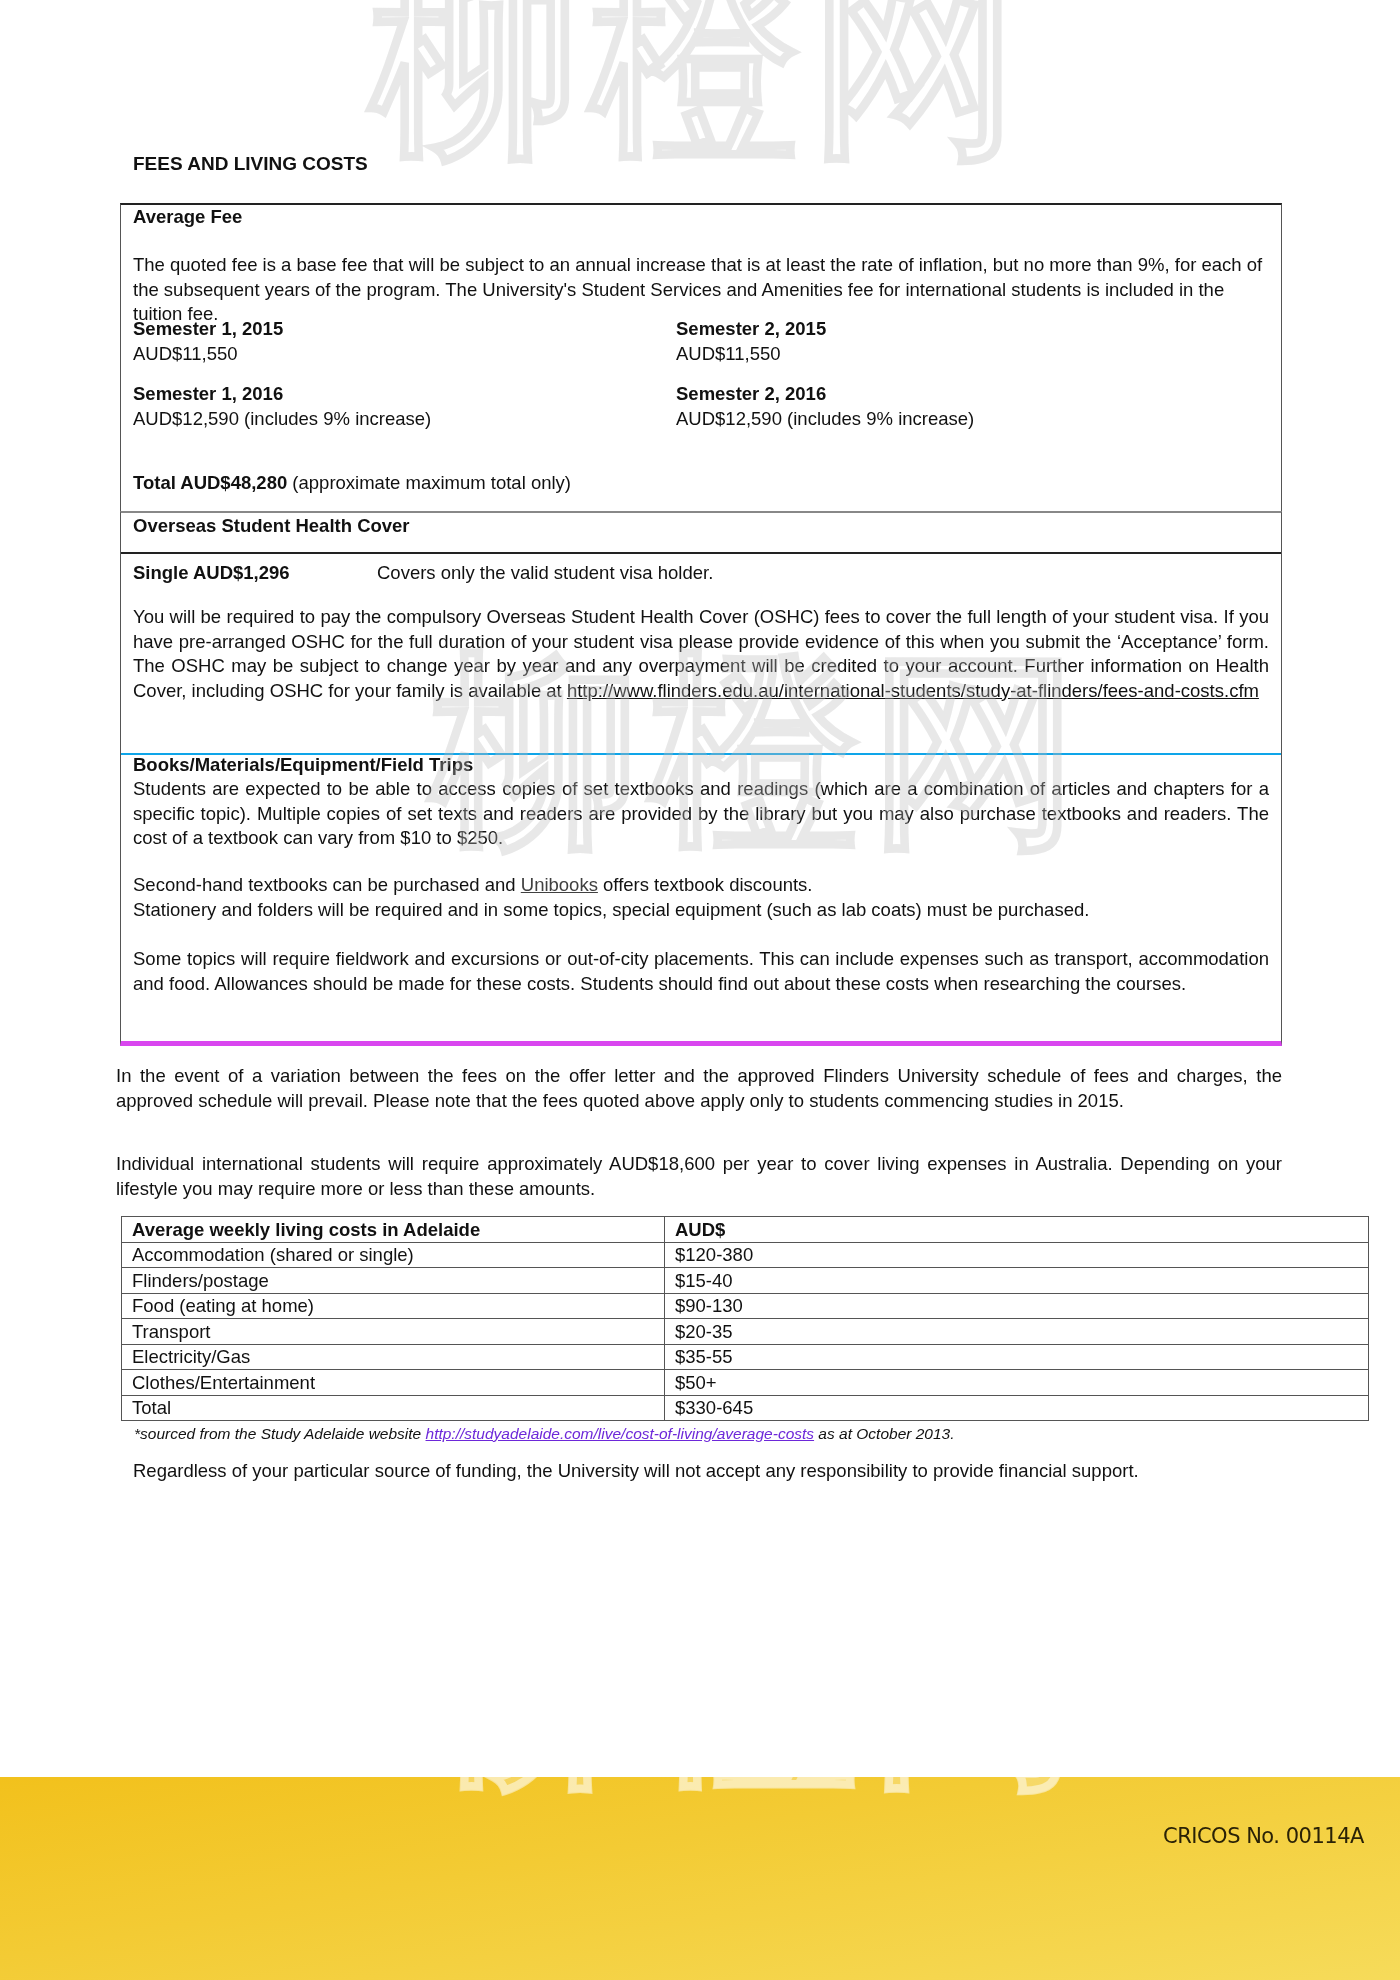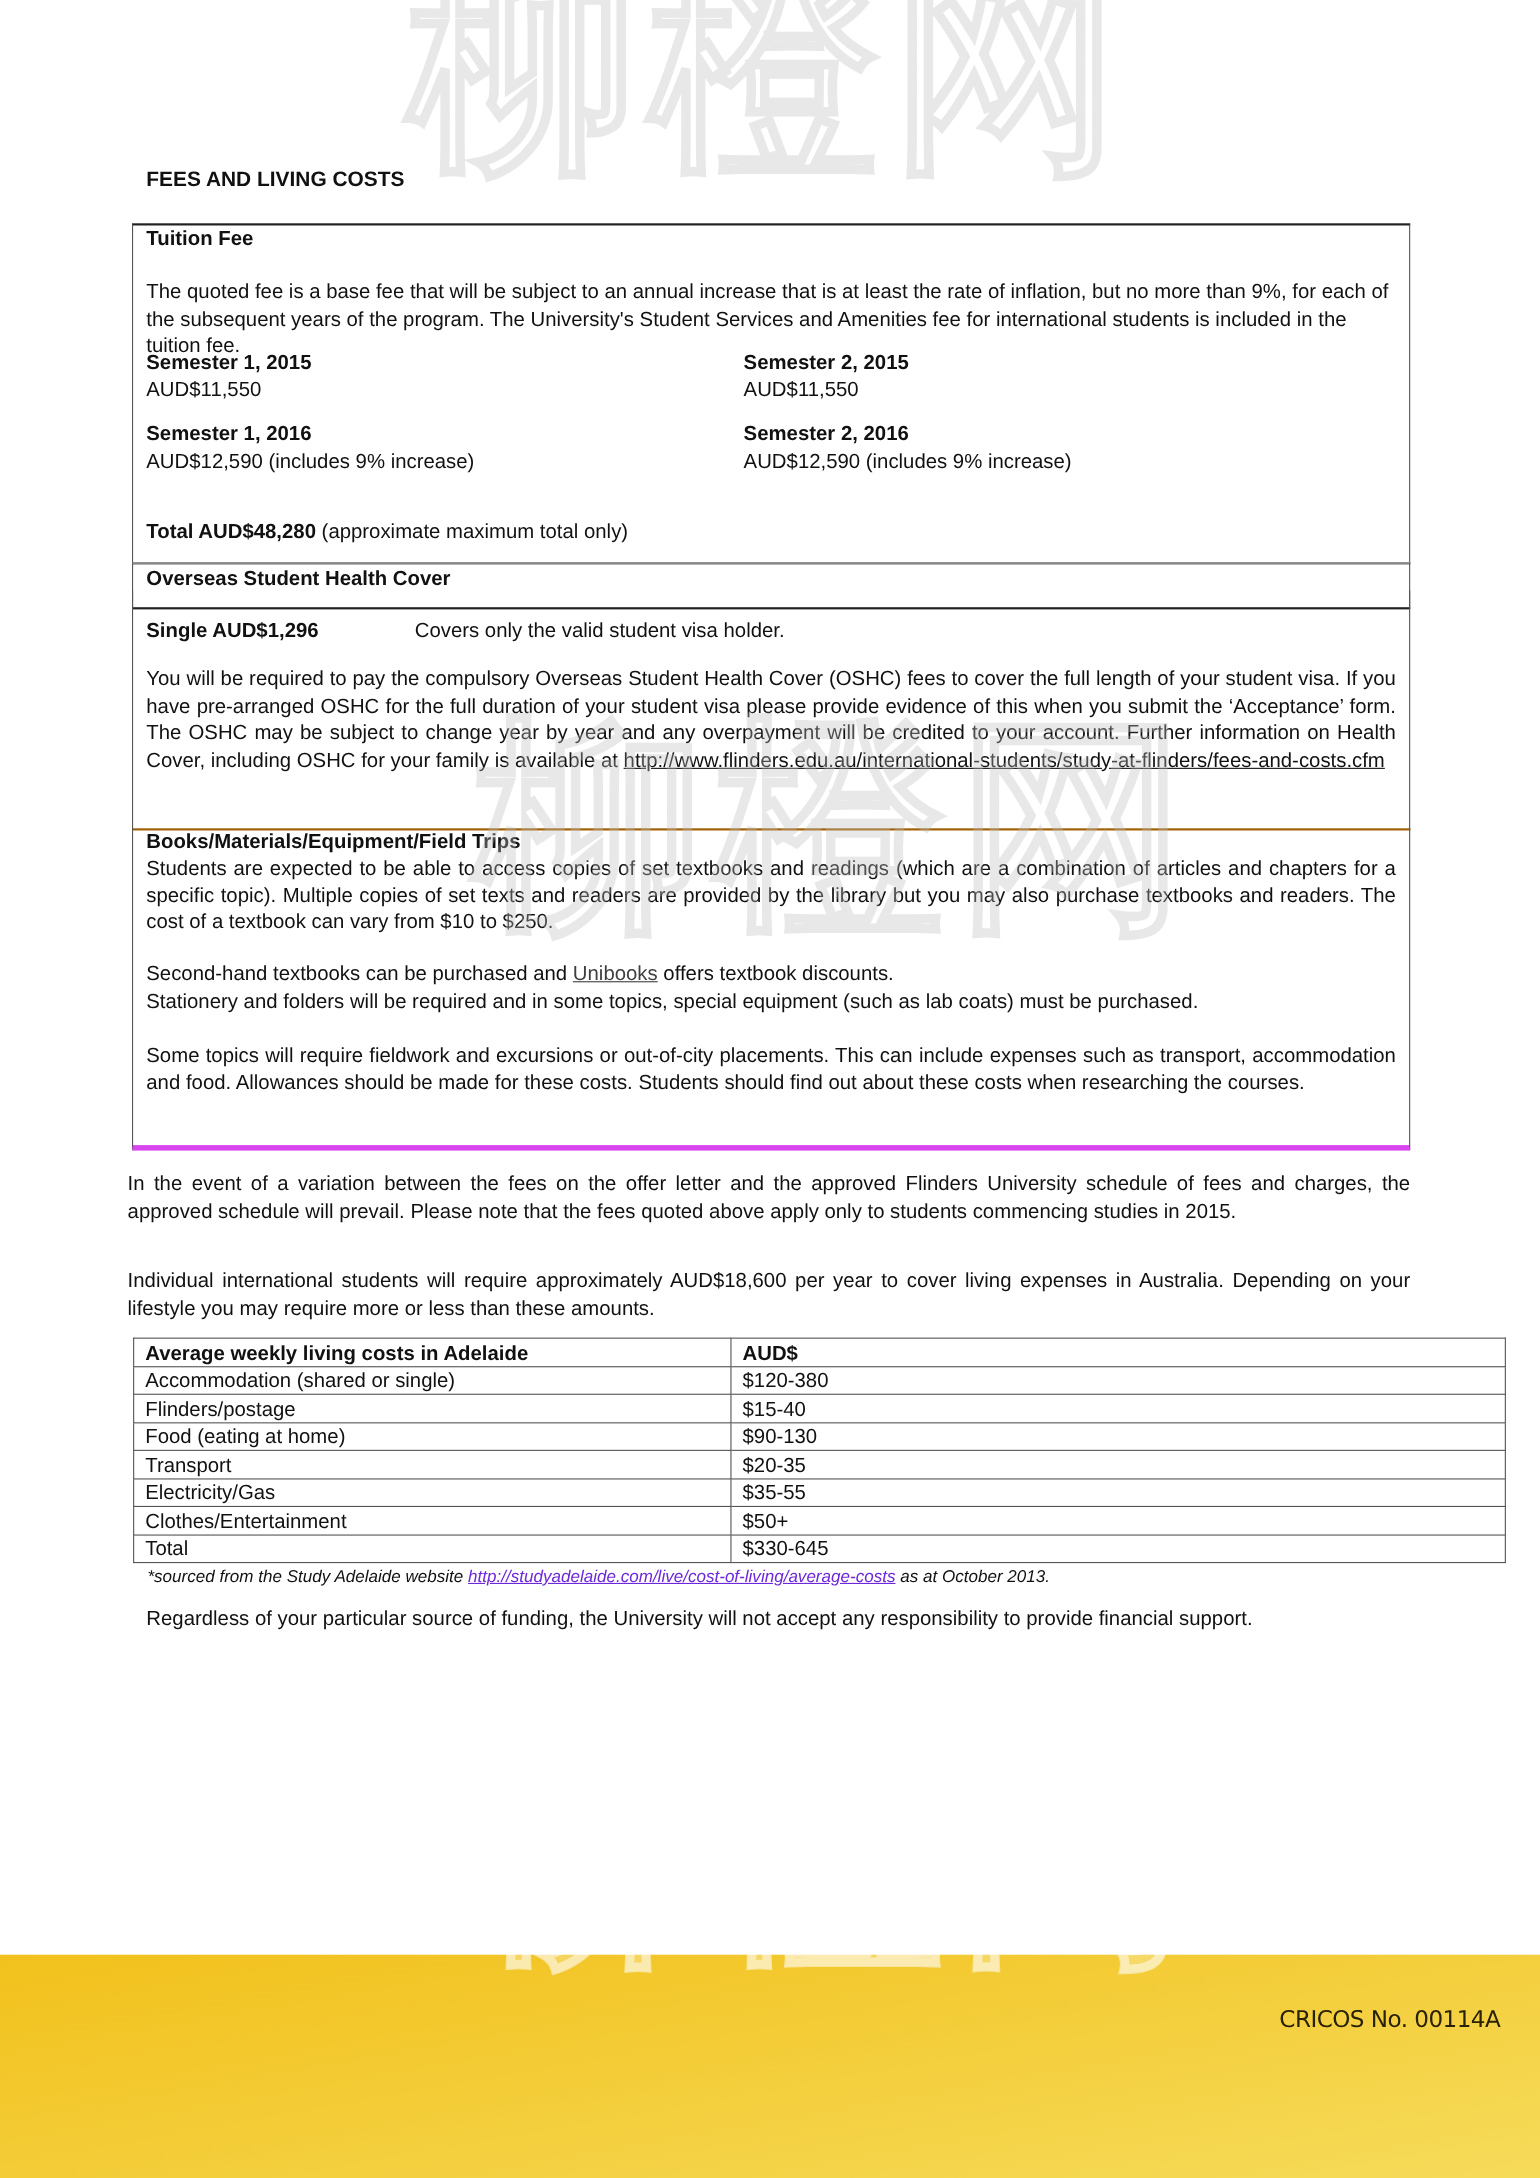--- a/index.html
+++ b/index.html
@@ -8,21 +8,21 @@
     background: #ffffff; color: #111;
     font-family: "Liberation Sans", sans-serif;
     font-size: 18.5px; line-height: 24.5px;
   }
   .abs { position: absolute; }
   b, .bold { font-weight: bold; }
   .title { left: 133px; top: 152px; font-weight: bold; font-size: 19px; }
   .box { position: absolute; left: 120px; width: 1162px; border: 1.5px solid #555; box-sizing: border-box; }
   .box.tuition { top: 203px; height: 310px; border-top: 2px solid #222; }
   .box.oshc-h { top: 511px; height: 43px; border-top: 2px solid #888; border-bottom: 2.5px solid #222; }
-  .box.oshc { top: 537px; height: 218px; border-top: none; border-bottom: 2px solid #a16207; }
+  .box.oshc { top: 537px; height: 218px; border-top: none; border-bottom: 2px solid #0ea5e9; }
   .box.books { top: 753px; height: 293px; border-top: none; border-bottom: 5px solid #d946ef; }
   .inner { position: absolute; left: 12px; right: 12px; }
   .just { text-align: justify; }
   a.link { color: #111; text-decoration: underline; }
   a.blue { color: #404040; text-decoration: underline; }
   .para { position: absolute; left: 116px; width: 1166px; text-align: justify; }
   table.costs {
     position: absolute; left: 121px; top: 1216px; width: 1248px;
     border-collapse: collapse; font-size: 18.5px;
   }
@@ -40,21 +40,21 @@
     -webkit-text-stroke: 2px rgba(190,190,190,0.35); letter-spacing: 10px;
     font-family: "DejaVu Sans", sans-serif; pointer-events: none;
   }
 </style>
 </head>
 <body>
 
 <div class="abs title">FEES AND LIVING COSTS</div>
 
 <div class="box tuition">
-  <div class="inner bold" style="top:0px;">Tuition Fee</div>
+  <div class="inner bold" style="top:0px;">Average Fee</div>
   <div class="inner" style="top:24px;margin-top:24px;">The quoted fee is a base fee that will be subject to an annual increase that is at least the rate of inflation, but no more than 9%, for each of the subsequent years of the program.  The University's Student Services and Amenities fee for international students is included in the tuition fee.</div>
 
   <div class="abs" style="left:12px; top:112px;">
     <div class="bold">Semester 1, 2015</div>
     <div>AUD$11,550</div>
   </div>
   <div class="abs" style="left:555px; top:112px;">
     <div class="bold">Semester 2, 2015</div>
     <div>AUD$11,550</div>
   </div>

